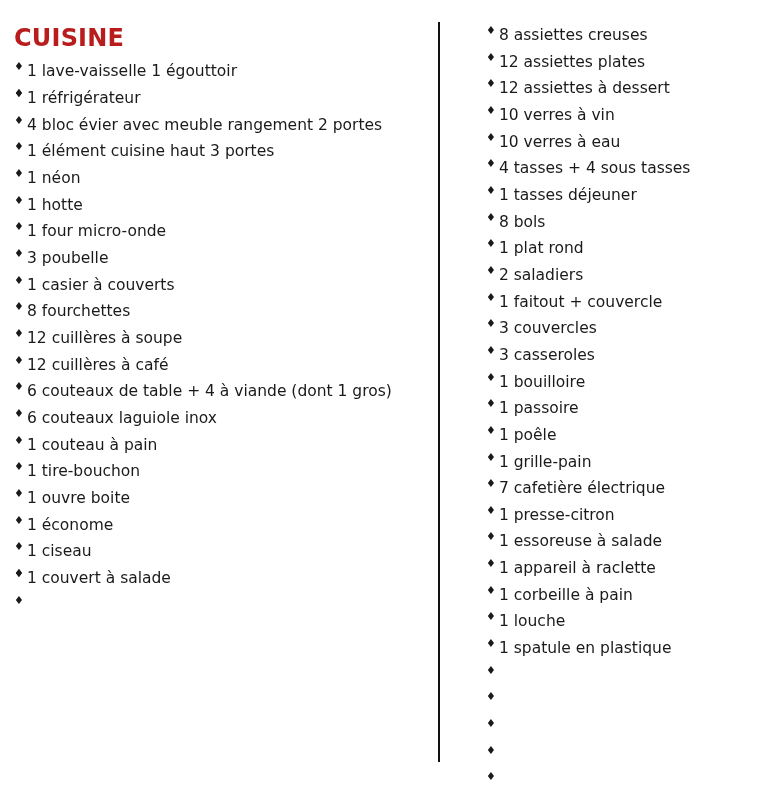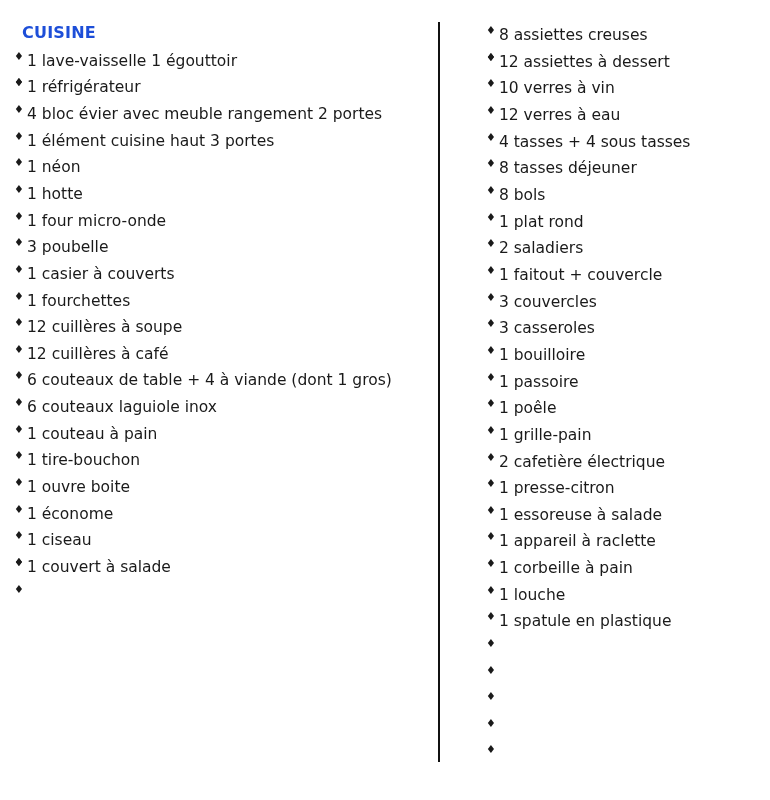--- a/index.html
+++ b/index.html
@@ -39,25 +39,25 @@
     align-self: stretch;
     border-left: 2px solid #111111;
     margin: 0 0 26px 0;
     height: 740px;
   }
   .col-right {
     width: 320px;
     padding-left: 46px;
   }
   .heading {
-    color: #1d4ed8;
-    font-size: 16px;
+    color: #b91c1c;
+    font-size: 24px;
     font-weight: bold;
     letter-spacing: 0.2px;
-    margin: 0 0 4px 8px;
+    margin: 0 0 4px 0;
     line-height: 1.35;
   }
   ul.items {
     list-style: none;
     margin: 0;
     padding: 0;
   }
   ul.items li {
     position: relative;
     font-size: 15.5px;
@@ -92,58 +92,58 @@
           <li><span class="bullet">♦</span><span>1 lave-vaisselle 1 égouttoir</span></li>
           <li><span class="bullet">♦</span></li>
           <li><span class="bullet">♦</span><span>1 réfrigérateur</span></li>
           <li><span class="bullet">♦</span><span>4 bloc évier avec meuble rangement 2 portes</span></li>
           <li><span class="bullet">♦</span><span>1 élément cuisine haut 3 portes</span></li>
           <li><span class="bullet">♦</span><span>1 néon</span></li>
           <li><span class="bullet">♦</span><span>1 hotte</span></li>
           <li><span class="bullet">♦</span><span>1 four micro-onde</span></li>
           <li><span class="bullet">♦</span><span>3 poubelle</span></li>
           <li><span class="bullet">♦</span><span>1 casier à couverts</span></li>
-          <li><span class="bullet">♦</span><span>1 fourchettes</span></li>
+          <li><span class="bullet">♦</span><span>8 fourchettes</span></li>
           <li><span class="bullet">♦</span><span>12 cuillères à soupe</span></li>
           <li><span class="bullet">♦</span><span>12 cuillères à café</span></li>
           <li><span class="bullet">♦</span><span>6 couteaux de table + 4 à viande (dont 1 gros)</span></li>
           <li><span class="bullet">♦</span><span>6 couteaux laguiole inox</span></li>
           <li><span class="bullet">♦</span><span>1 couteau à pain</span></li>
           <li><span class="bullet">♦</span><span>1 tire-bouchon</span></li>
           <li><span class="bullet">♦</span><span>1 ouvre boite</span></li>
           <li><span class="bullet">♦</span><span>1 économe</span></li>
           <li><span class="bullet">♦</span><span>1 ciseau</span></li>
           <li><span class="bullet">♦</span></li>
           <li><span class="bullet">♦</span><span>1 couvert à salade</span></li>
           <li><span class="bullet">♦</span></li>
         </ul>
     </div>
 
     <div class="divider"></div>
 
     <div class="col col-right">
       <ul class="items">
           <li><span class="bullet">♦</span><span>8 assiettes creuses</span></li>
-          <li><span class="bullet">♦</span></li>
+          <li><span class="bullet">♦</span><span>12 assiettes plates</span></li>
           <li><span class="bullet">♦</span><span>12 assiettes à dessert</span></li>
           <li><span class="bullet">♦</span><span>10 verres à vin</span></li>
-          <li><span class="bullet">♦</span><span>12 verres à eau</span></li>
+          <li><span class="bullet">♦</span><span>10 verres à eau</span></li>
           <li><span class="bullet">♦</span><span>4 tasses + 4 sous tasses</span></li>
-          <li><span class="bullet">♦</span><span>8 tasses déjeuner</span></li>
+          <li><span class="bullet">♦</span><span>1 tasses déjeuner</span></li>
           <li><span class="bullet">♦</span><span>8 bols</span></li>
           <li><span class="bullet">♦</span><span>1 plat rond</span></li>
           <li><span class="bullet">♦</span><span>2 saladiers</span></li>
           <li><span class="bullet">♦</span><span>1 faitout + couvercle</span></li>
           <li><span class="bullet">♦</span><span>3 couvercles</span></li>
           <li><span class="bullet">♦</span><span>3 casseroles</span></li>
           <li><span class="bullet">♦</span><span>1 bouilloire</span></li>
           <li><span class="bullet">♦</span><span>1 passoire</span></li>
           <li><span class="bullet">♦</span><span>1 poêle</span></li>
           <li><span class="bullet">♦</span><span>1 grille-pain</span></li>
-          <li><span class="bullet">♦</span><span>2 cafetière électrique</span></li>
+          <li><span class="bullet">♦</span><span>7 cafetière électrique</span></li>
           <li><span class="bullet">♦</span><span>1 presse-citron</span></li>
           <li><span class="bullet">♦</span><span>1 essoreuse à salade</span></li>
           <li><span class="bullet">♦</span><span>1 appareil à raclette</span></li>
           <li><span class="bullet">♦</span><span>1 corbeille à pain</span></li>
           <li><span class="bullet">♦</span><span>1 louche</span></li>
           <li><span class="bullet">♦</span><span>1 spatule en plastique</span></li>
           <li class="empty"><span class="bullet">♦</span><span></span></li>
           <li class="empty"><span class="bullet">♦</span><span></span></li>
           <li class="empty"><span class="bullet">♦</span><span></span></li>
           <li class="empty"><span class="bullet">♦</span><span></span></li>

